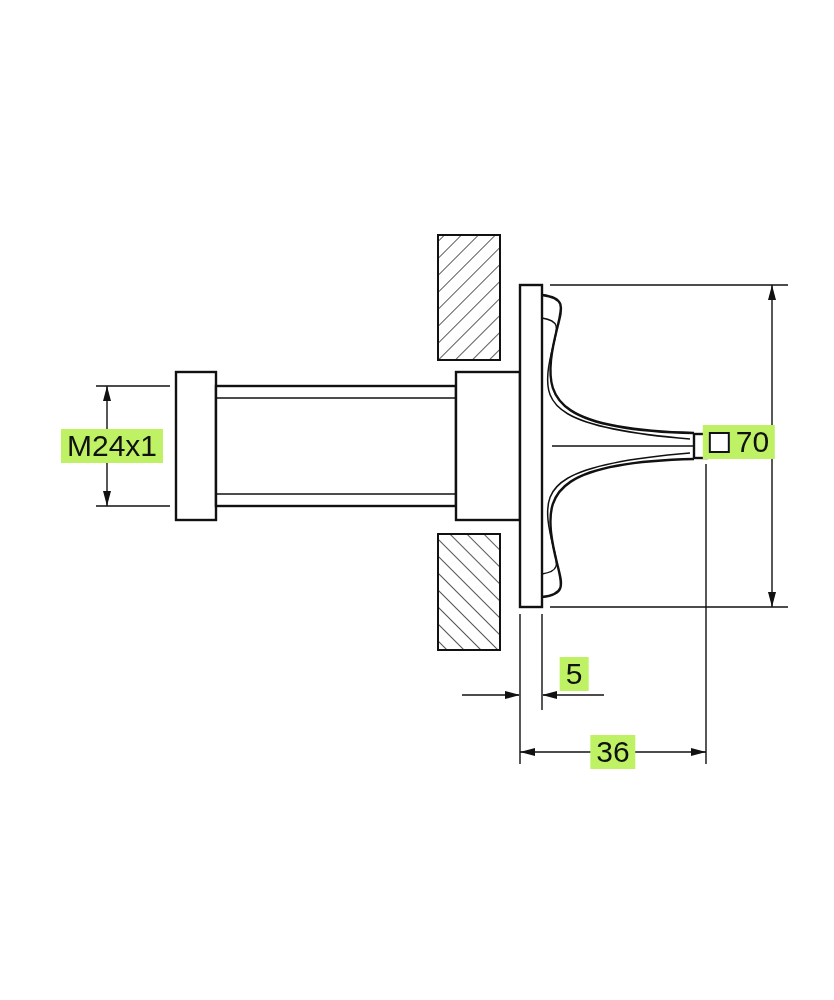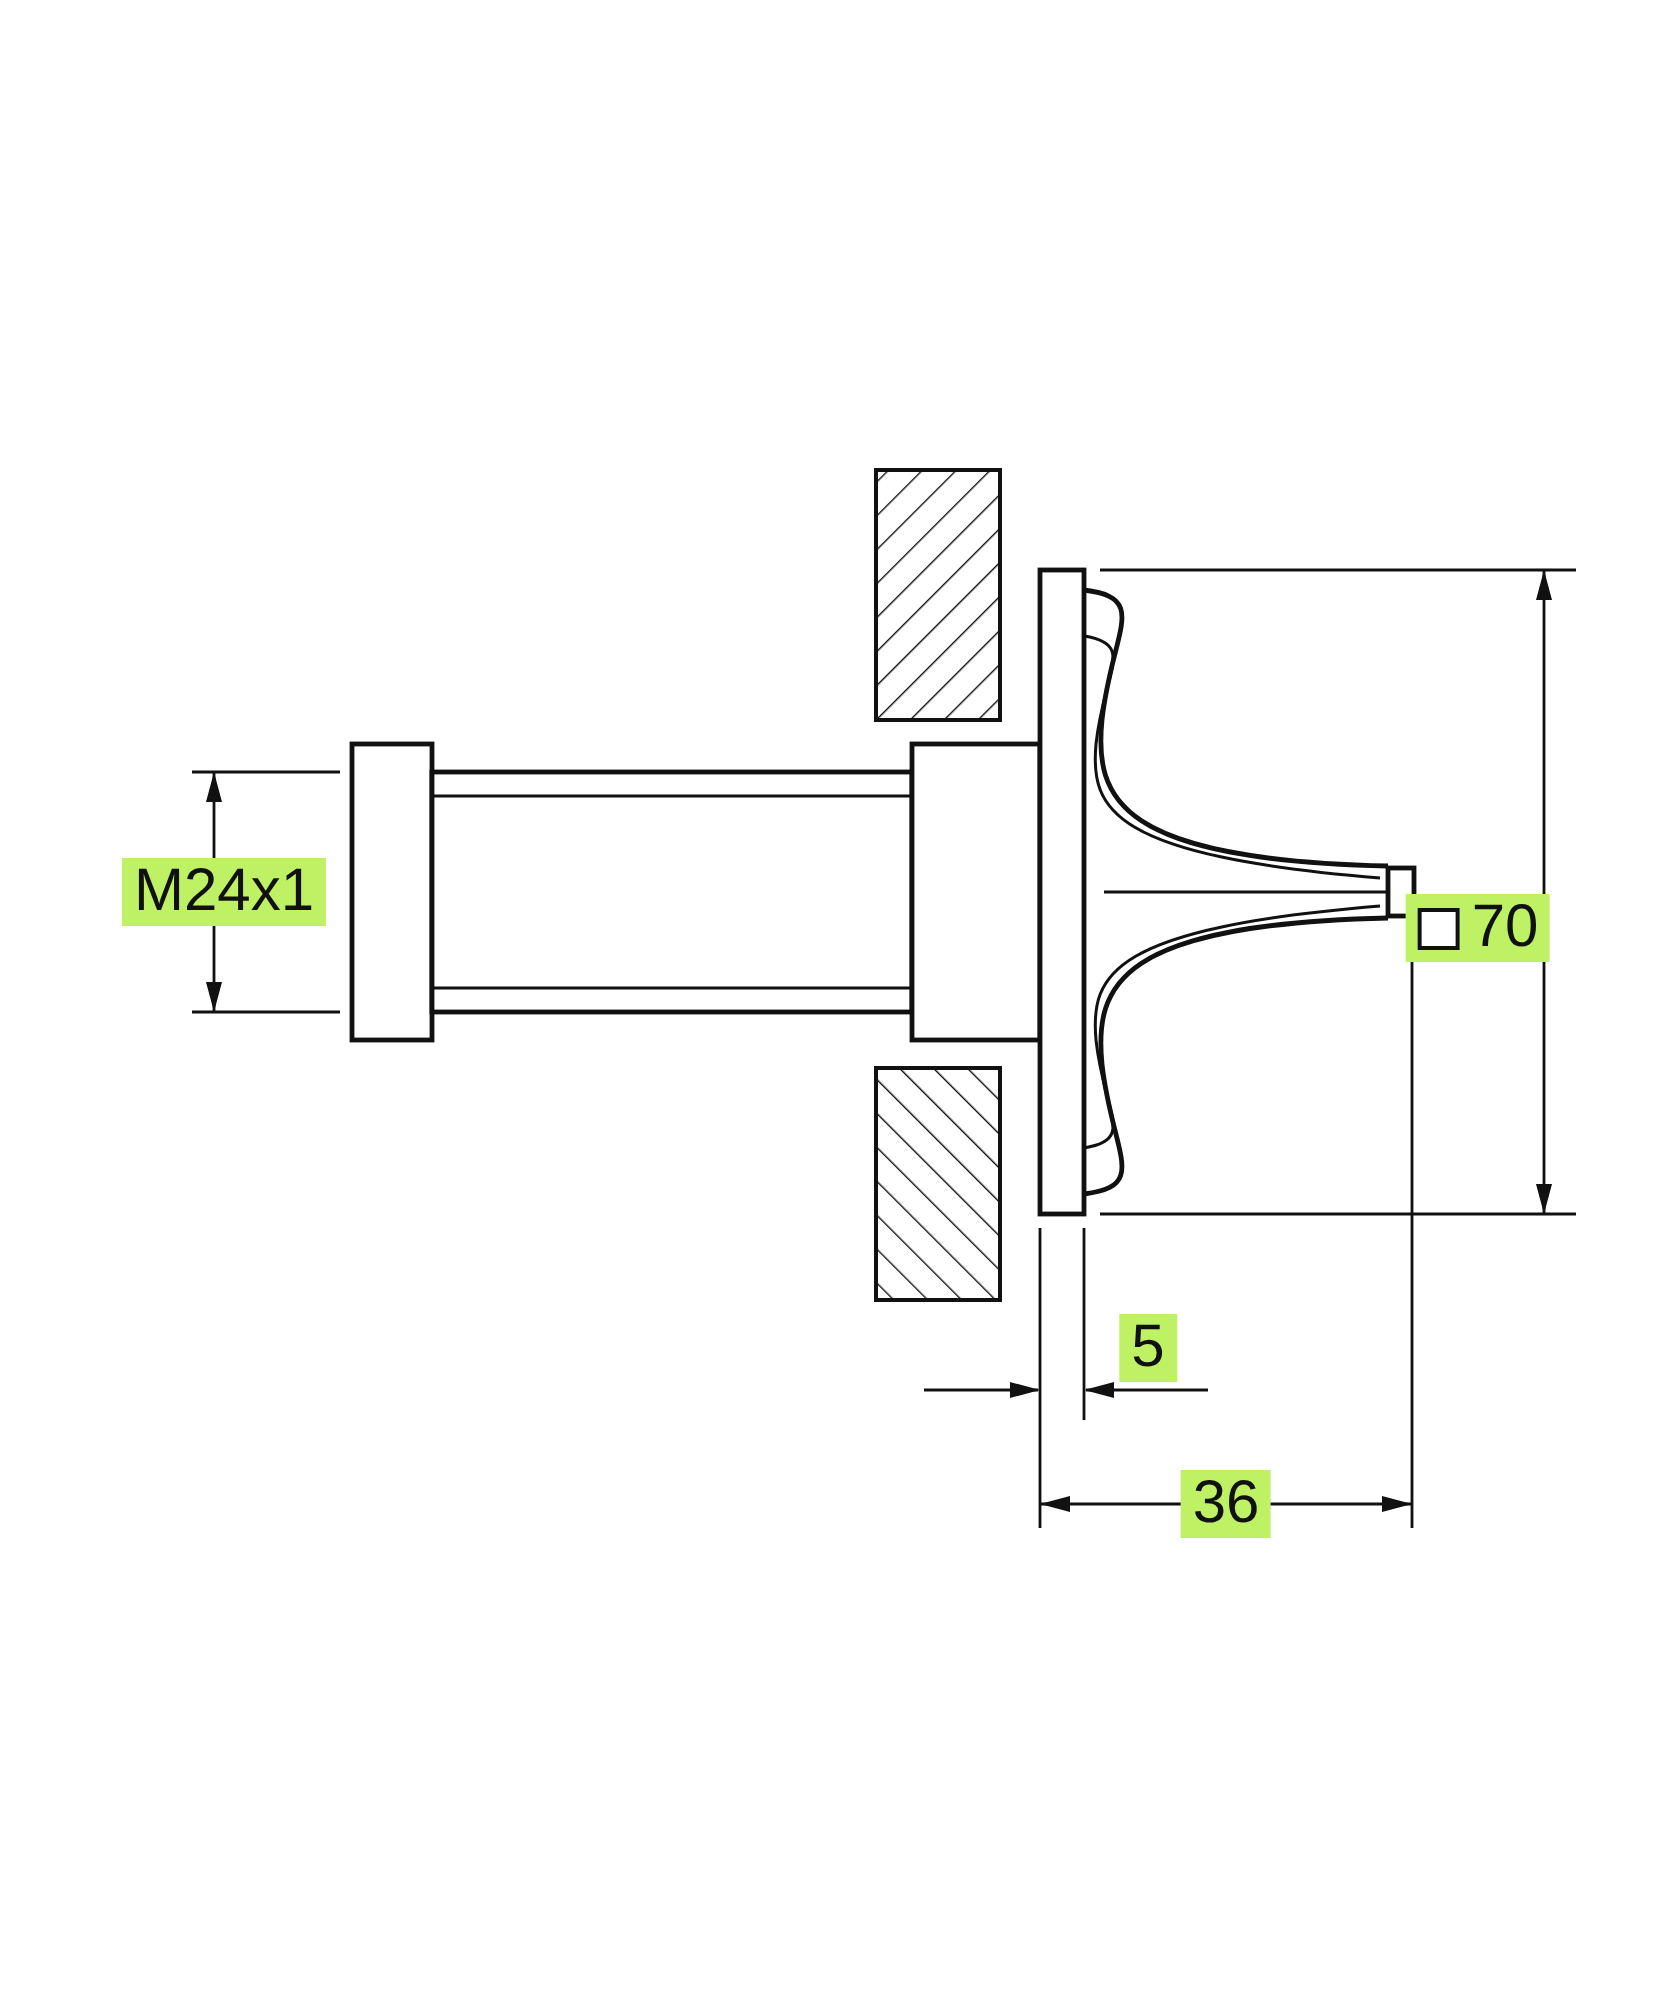--- a/index.html
+++ b/index.html
@@ -112,21 +112,21 @@
       <line x1="520" y1="752" x2="706" y2="752"></line>
       <polygon points="520,752 535,748 535,756" fill="#111111" stroke="none"></polygon>
       <polygon points="706,752 691,748 691,756" fill="#111111" stroke="none"></polygon>
     </g>
   </svg>
 
   <div class="dim-label" style="left:112px; top:446px;">
     <span>M24x1</span>
   </div>
 
-  <div class="dim-label" style="left:739px; top:464px;">
+  <div class="dim-label" style="left:739px; top:442px;">
     <span class="square-symbol"></span>
     <span>70</span>
   </div>
 
   <div class="dim-label" style="left:574px; top:674px;">
     <span>5</span>
   </div>
 
   <div class="dim-label" style="left:613px; top:752px;">
     <span>36</span>

